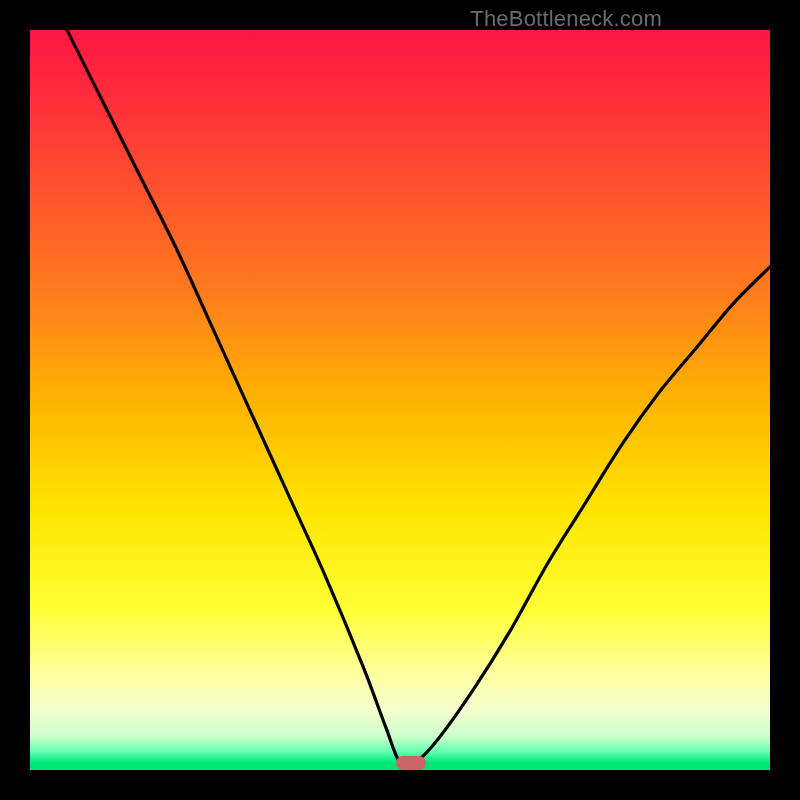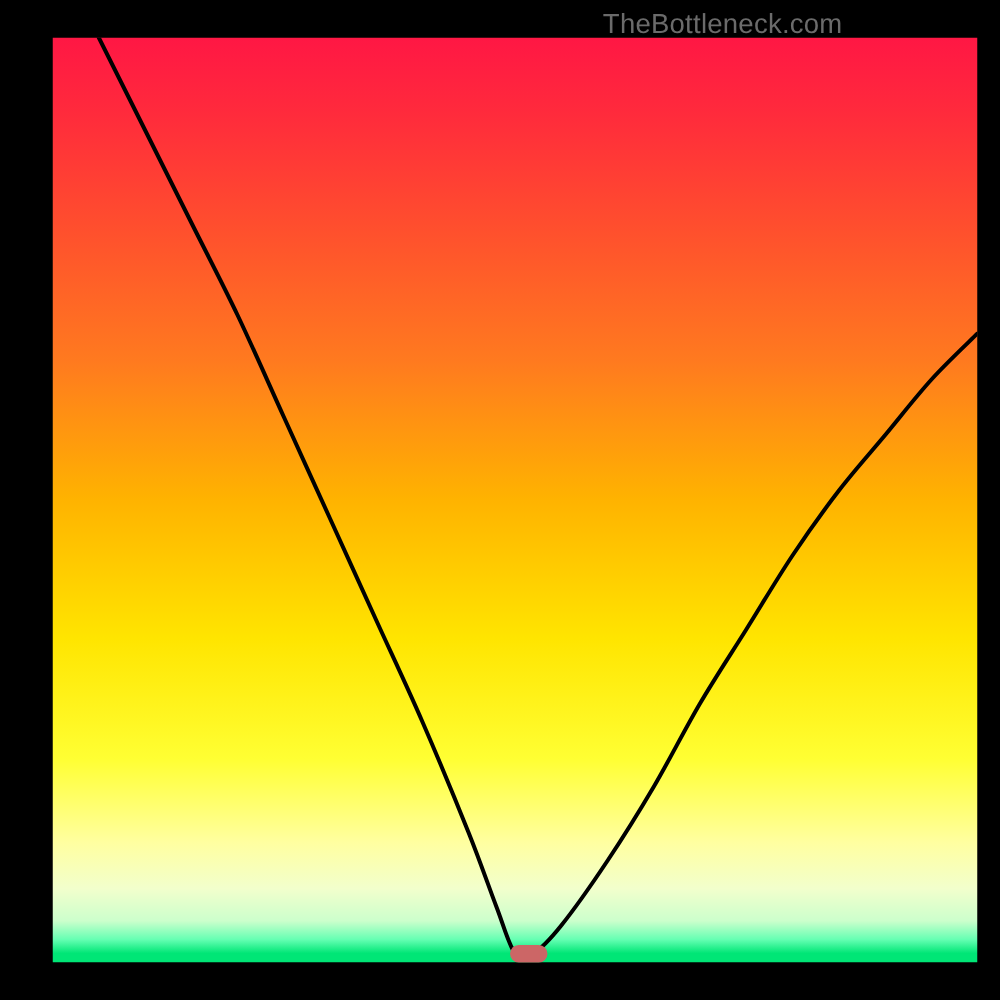--- a/index.html
+++ b/index.html
@@ -6,21 +6,21 @@
     margin: 0;
     padding: 0;
     width: 800px;
     height: 800px;
     background: #000;
     overflow: hidden;
     font-family: Arial, Helvetica, sans-serif;
   }
   .frame {
     position: absolute;
-    left: 12px;
+    left: 0;
     top: 0;
     width: 672px;
     height: 800px;
     background: #000;
   }
   .plot-area {
     position: absolute;
     left: 30px;
     top: 30px;
     width: 740px;

